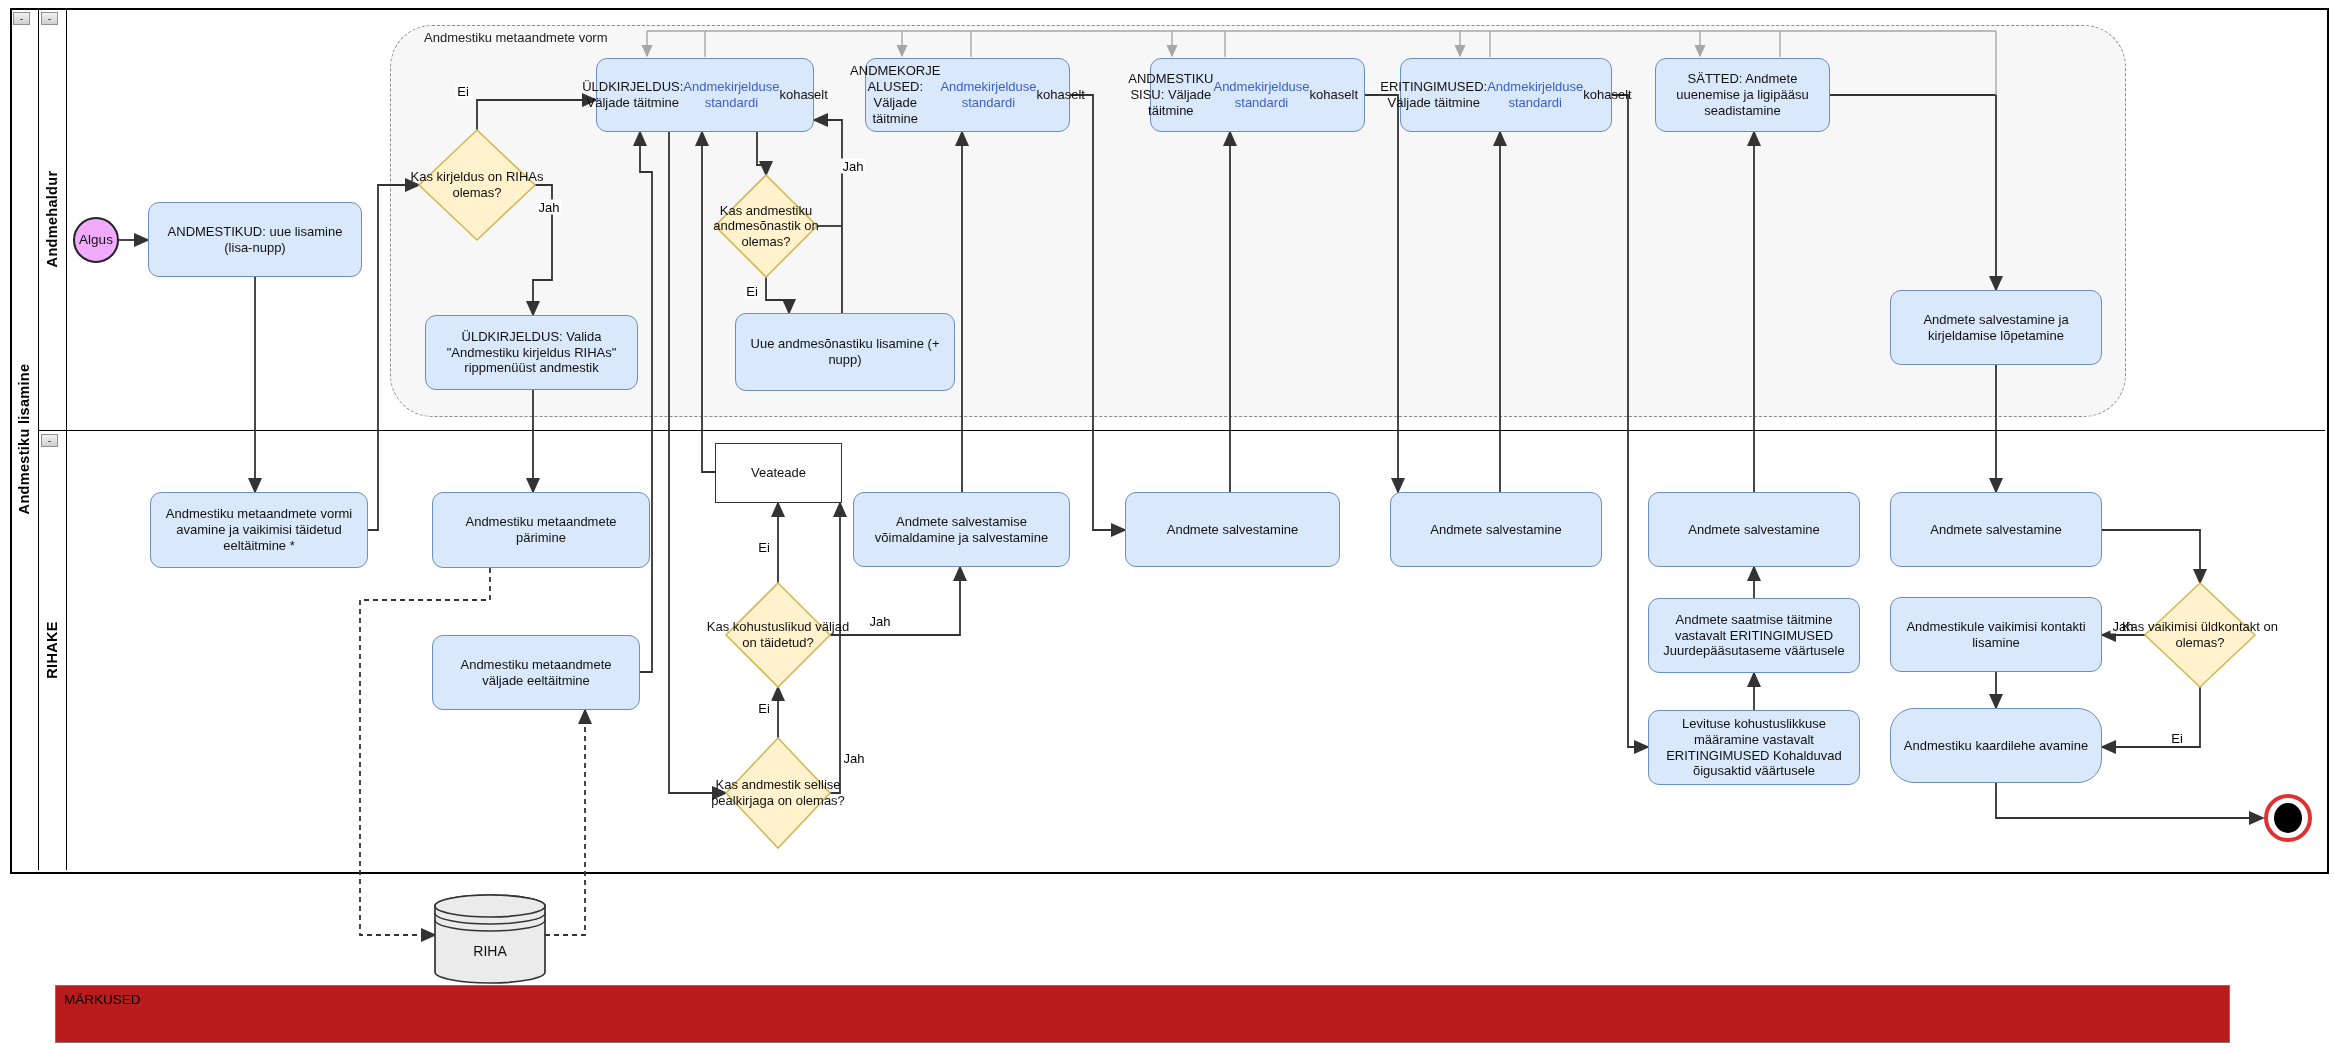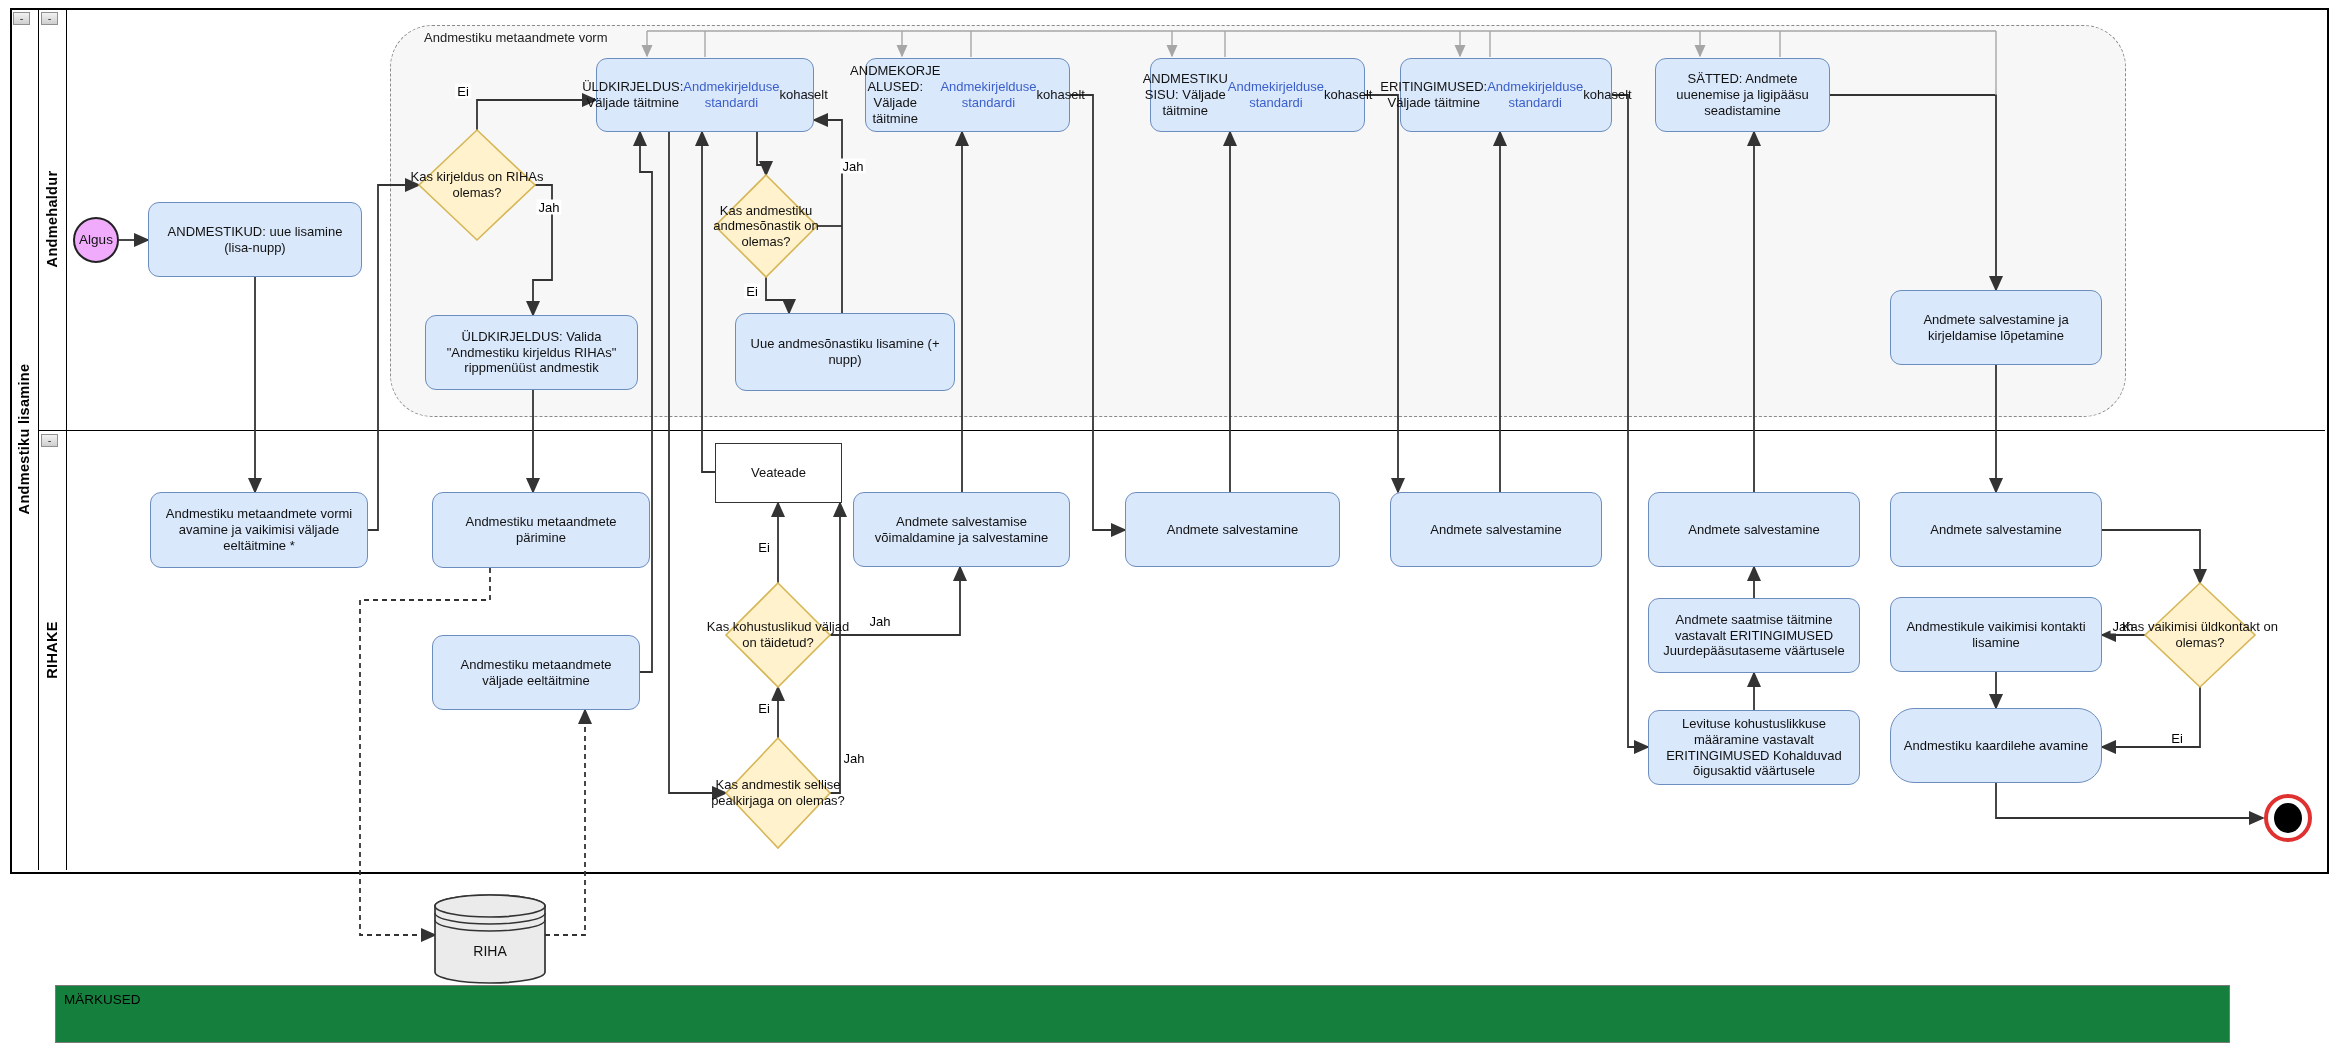--- a/index.html
+++ b/index.html
@@ -17,21 +17,21 @@
     text-align:center;font-size:13px;line-height:1.22;color:#111;padding:3px 6px;}
   .process{background:#dae8fc;border:1.6px solid #6c8ebf;border-radius:11px;}
   .plain{background:#ffffff;border:1.7px solid #333;}
   .start-node{background:#f0abfc;border:2px solid #222;border-radius:50%;font-size:13.5px;}
   .end-node{border:4px solid #e03131;border-radius:50%;background:#fff;display:flex;align-items:center;justify-content:center;}
   .end-node .inner{width:30px;height:30px;border-radius:50%;background:#000;}
   .diamond-text{position:absolute;display:flex;align-items:center;justify-content:center;text-align:center;
     font-size:13px;line-height:1.2;color:#111;pointer-events:none;}
   .edge-label{position:absolute;transform:translate(-50%,-50%);background:#fff;padding:0 2px;font-size:13px;color:#000;white-space:nowrap;}
   .link-text{color:#3b5fc9;}
-  .note-box{position:absolute;background:#15803d;border:1.4px solid #7a7a7a;box-sizing:border-box;
+  .note-box{position:absolute;background:#b91c1c;border:1.4px solid #7a7a7a;box-sizing:border-box;
     font-size:13.5px;line-height:1.45;color:#000;padding:4px 8px;text-align:left;display:block;}
 </style>
 </head>
 <body>
 
 <div id="stage">
 
   <div class="pool" style="left:10px;top:8px;width:2315px;height:862px;"></div>
   <div class="band" style="left:10px;top:8px;width:28px;height:862px;border-left:none;">
     <span class="band-label">Andmestiku lisamine</span>
@@ -144,33 +144,33 @@
         <span class="link-text">Andmekirjelduse standardi</span>
         <span> kohaselt</span>
       </div>
       <div class="diamond-text" style="left: 691px; top: 169px; width: 150px; height: 114px;">Kas andmestiku andmesõnastik on olemas?</div>
       <div class="node process" style="left: 735px; top: 313px; width: 220px; height: 78px;">Uue andmesõnastiku lisamine (+ nupp)</div>
       <div class="node process" style="left: 865px; top: 58px; width: 205px; height: 74px; justify-content: center;">
         <span>ANDMEKORJE ALUSED: Väljade täitmine </span>
         <span class="link-text">Andmekirjelduse standardi</span>
         <span> kohaselt</span>
       </div>
-      <div class="node process" style="left: 1150px; top: 58px; width: 215px; height: 74px;">
+      <div class="node process" style="left: 1150px; top: 58px; width: 215px; height: 74px; justify-content: flex-end;">
         <span>ANDMESTIKU SISU: Väljade täitmine </span>
         <span class="link-text">Andmekirjelduse standardi</span>
         <span> kohaselt</span>
       </div>
       <div class="node process" style="left: 1400px; top: 58px; width: 212px; height: 74px;">
         <span>ERITINGIMUSED: Väljade täitmine </span>
         <span class="link-text">Andmekirjelduse standardi</span>
         <span> kohaselt</span>
       </div>
       <div class="node process" style="left: 1655px; top: 58px; width: 175px; height: 74px;">SÄTTED: Andmete uuenemise ja ligipääsu seadistamine</div>
       <div class="node process" style="left: 1890px; top: 290px; width: 212px; height: 75px;">Andmete salvestamine ja kirjeldamise lõpetamine</div>
-      <div class="node process" style="left: 150px; top: 492px; width: 218px; height: 76px;">Andmestiku metaandmete vormi avamine ja vaikimisi väljade eeltäitmine *</div>
+      <div class="node process" style="left: 150px; top: 492px; width: 218px; height: 76px;">Andmestiku metaandmete vormi avamine ja vaikimisi täidetud eeltäitmine *</div>
       <div class="node process" style="left: 432px; top: 492px; width: 218px; height: 76px;">Andmestiku metaandmete pärimine</div>
       <div class="node process" style="left: 432px; top: 635px; width: 208px; height: 75px;">Andmestiku metaandmete väljade eeltäitmine</div>
       <div class="node plain" style="left: 715px; top: 443px; width: 127px; height: 60px;">Veateade</div>
       <div class="diamond-text" style="left: 702px; top: 577px; width: 152px; height: 116px;">Kas kohustuslikud väljad on täidetud?</div>
       <div class="diamond-text" style="left: 702px; top: 732px; width: 152px; height: 122px;">Kas andmestik sellise pealkirjaga on olemas?</div>
       <div class="node process" style="left: 853px; top: 492px; width: 217px; height: 75px;">Andmete salvestamise võimaldamine ja salvestamine</div>
       <div class="node process" style="left: 1125px; top: 492px; width: 215px; height: 75px;">Andmete salvestamine</div>
       <div class="node process" style="left: 1390px; top: 492px; width: 212px; height: 75px;">Andmete salvestamine</div>
       <div class="node process" style="left: 1648px; top: 492px; width: 212px; height: 75px;">Andmete salvestamine</div>
       <div class="node process" style="left: 1648px; top: 598px; width: 212px; height: 75px;">Andmete saatmise täitmine vastavalt ERITINGIMUSED Juurdepääsutaseme väärtusele</div>

